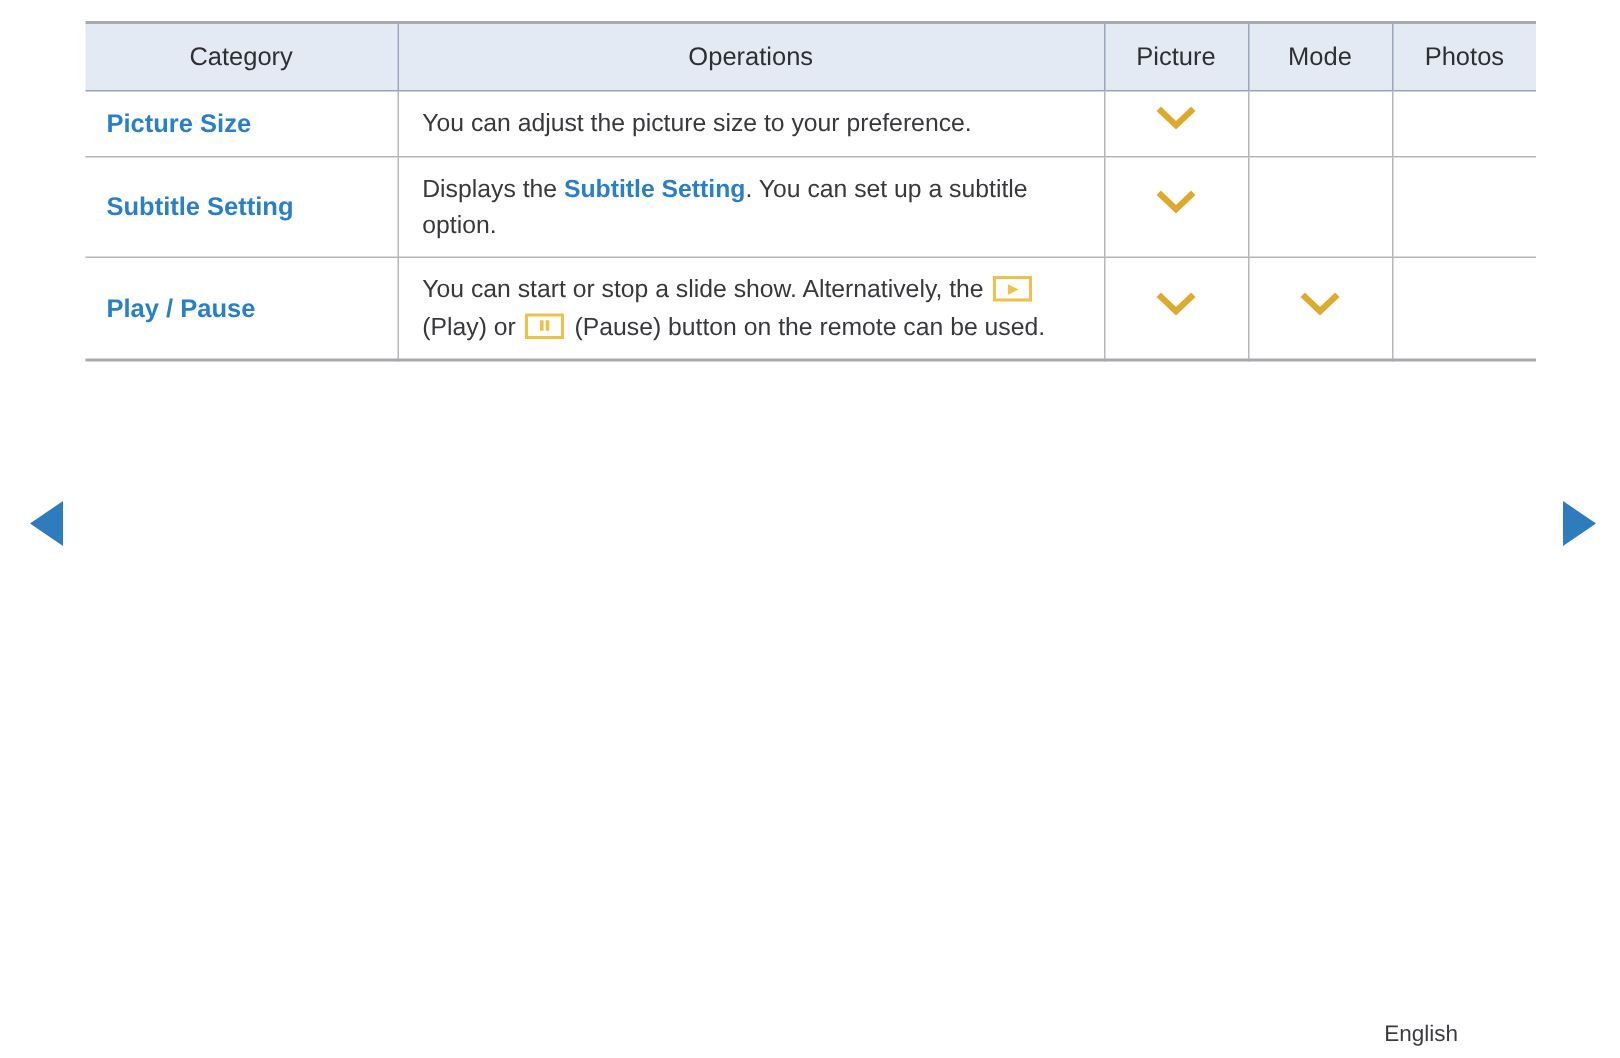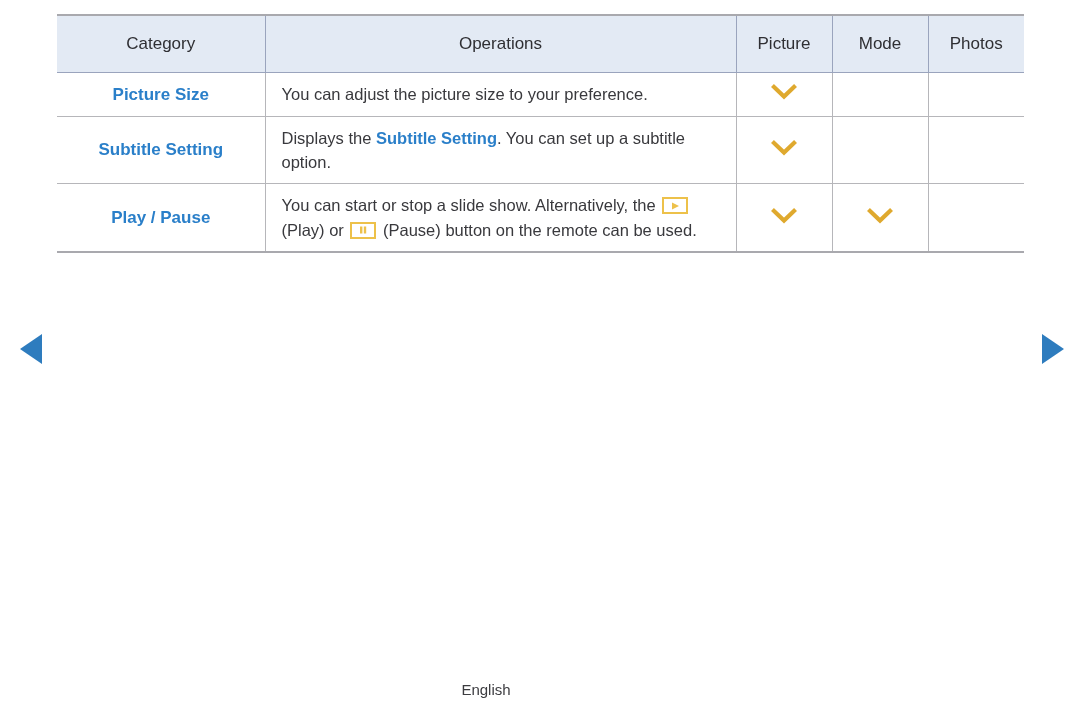--- a/index.html
+++ b/index.html
@@ -46,21 +46,21 @@
     border-top: 2px solid #a9a9ae;
     border-bottom: 2px solid #a9a9ae;
   }
 
   table.matrix col.c-category  { width: 208px; }
   table.matrix col.c-ops       { width: 471px; }
   table.matrix col.c-media     { width: 96px;  }
 
   thead tr.header-row {
     background: #e3eaf4;
-    height: 57px;
+    height: 45px;
   }
   thead th {
     font-weight: normal;
     font-size: 17px;
     color: #2f2f33;
     border-right: 1px solid #9aa4bd;
     border-bottom: 1px solid #9aa4bd;
     padding: 0 14px;
     text-align: center;
     vertical-align: middle;
@@ -74,21 +74,21 @@
     vertical-align: middle;
     font-size: 16.5px;
     color: #39393d;
     padding: 9px 14px;
     line-height: 1.48;
   }
   tbody td:last-child { border-right: none; }
   tbody tr:last-child td { border-bottom: none; }
 
   td.cell-category {
-    text-align: center;
+    text-align: left;
     color: #2a7fc9;
     font-weight: bold;
     font-size: 17px;
   }
   td.cell-ops { text-align: left; padding-left: 16px; }
   td.cell-media { text-align: center; padding: 9px 0; }
 
   .hl {
     color: #2a7fc9;
     font-weight: bold;
@@ -121,21 +121,21 @@
     transform: translate(-50%, -50%);
     display: block;
   }
 
   
   #footer-lang {
     position: absolute;
     left: 0;
     top: 681px;
     width: 972px;
-    text-align: center;
+    text-align: right;
     font-size: 15px;
     color: #3c3c40;
   }
 </style>
 </head>
 <body>
 
 <div id="page">
 
   <div id="nav-prev" class="nav-arrow">

